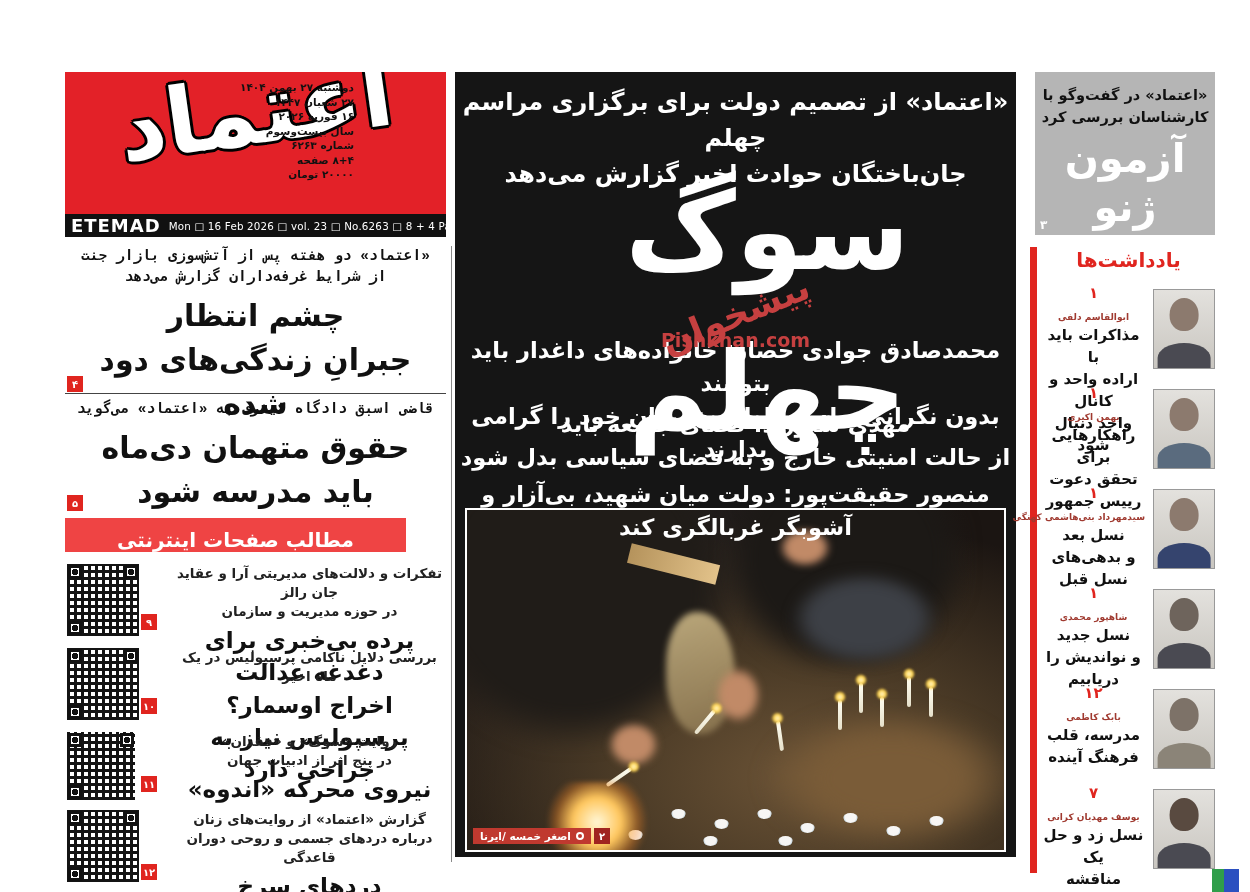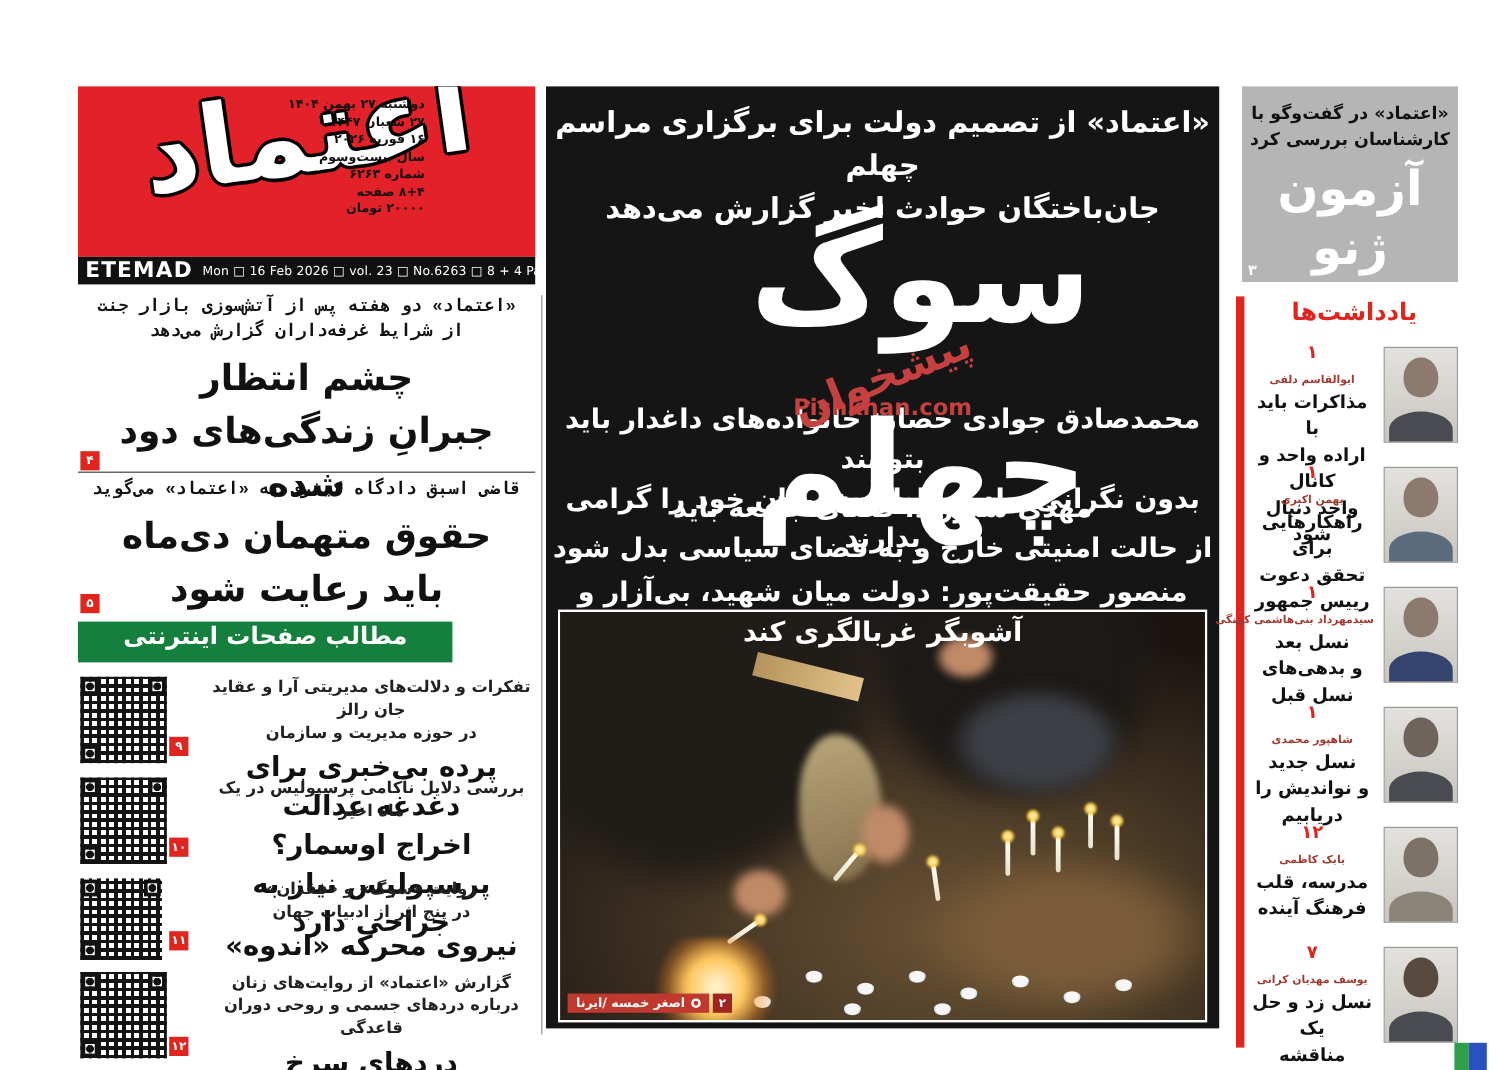--- a/index.html
+++ b/index.html
@@ -27,22 +27,22 @@
   .kicker{font-size:14.5px;font-weight:bold;line-height:21px;font-family:Liberation Mono, monospace;}
   .title{font-size:30px;font-weight:bold;line-height:44px;margin-top:6px;letter-spacing:-.5px;}
   .pbadge{display:inline-flex;align-items:center;justify-content:center;
           min-width:16px;height:16px;padding:0 2px;background:#e0251f;color:#fff;
           font-size:10px;font-weight:bold;}
   .art-badge{position:absolute;left:2px;bottom:0;}
   .divider-h{position:absolute;left:65px;top:393px;width:381px;height:1px;background:#444;}
   .divider-v{position:absolute;left:451px;top:246px;width:1px;height:616px;background:#8a8a8a;}
 
   
-  .web-header{position:absolute;left:65px;top:518px;width:312px;height:34px;background:#15803d;
-              display:flex;align-items:flex-start;justify-content:center;}
+  .web-header{position:absolute;left:65px;top:518px;width:341px;height:34px;background:#ef4444;
+              display:flex;align-items:flex-end;justify-content:center;}
   .web-header span{color:#fff;font-size:20px;font-weight:bold;direction:rtl;}
   .webrow{position:absolute;left:65px;width:381px;direction:rtl;text-align:center;color:#111;}
   .qr{position:absolute;left:2px;top:4px;width:72px;height:72px;background:#fff;
       background-image:repeating-linear-gradient(0deg,#141414 0 3px,transparent 3px 7px),
                        repeating-linear-gradient(90deg,#141414 0 3px,#fff 3px 7px);}
   .qm{position:absolute;width:14px;height:14px;border:3px solid #111;
       background:radial-gradient(circle,#111 0 3px,#fff 3.5px);}
   .qm1{top:1px;left:1px}.qm2{top:1px;right:1px}.qm3{bottom:1px;left:1px}
   .qr-badge{position:absolute;left:76px;bottom:10px;}
   .wtext{margin-left:108px;padding-top:4px;}
@@ -165,21 +165,21 @@
     <span class="pbadge art-badge" data-interactable="false">۴</span>
   </div>
   <div class="divider-h" data-interactable="false"></div>
 
   <div class="art art2" data-interactable="false">
     <div class="kicker" data-interactable="false">
       <div data-interactable="false">قاضی اسبق دادگاه کیفری به «اعتماد» می‌گوید</div>
     </div>
     <div class="title" data-interactable="false">
       <div data-interactable="false">حقوق متهمان دی‌ماه</div>
-      <div data-interactable="false">باید رعایت شود</div>
+      <div data-interactable="false">باید مدرسه شود</div>
     </div>
     <span class="pbadge art-badge" data-interactable="false">۵</span>
   </div>
 
   <div class="web-header" data-interactable="false">
     <span data-interactable="false">مطالب صفحات اینترنتی</span>
   </div>
 
   <div class="webrow" style="top:560px;height:80px;" data-interactable="false">
     <div class="qr" data-interactable="false">

